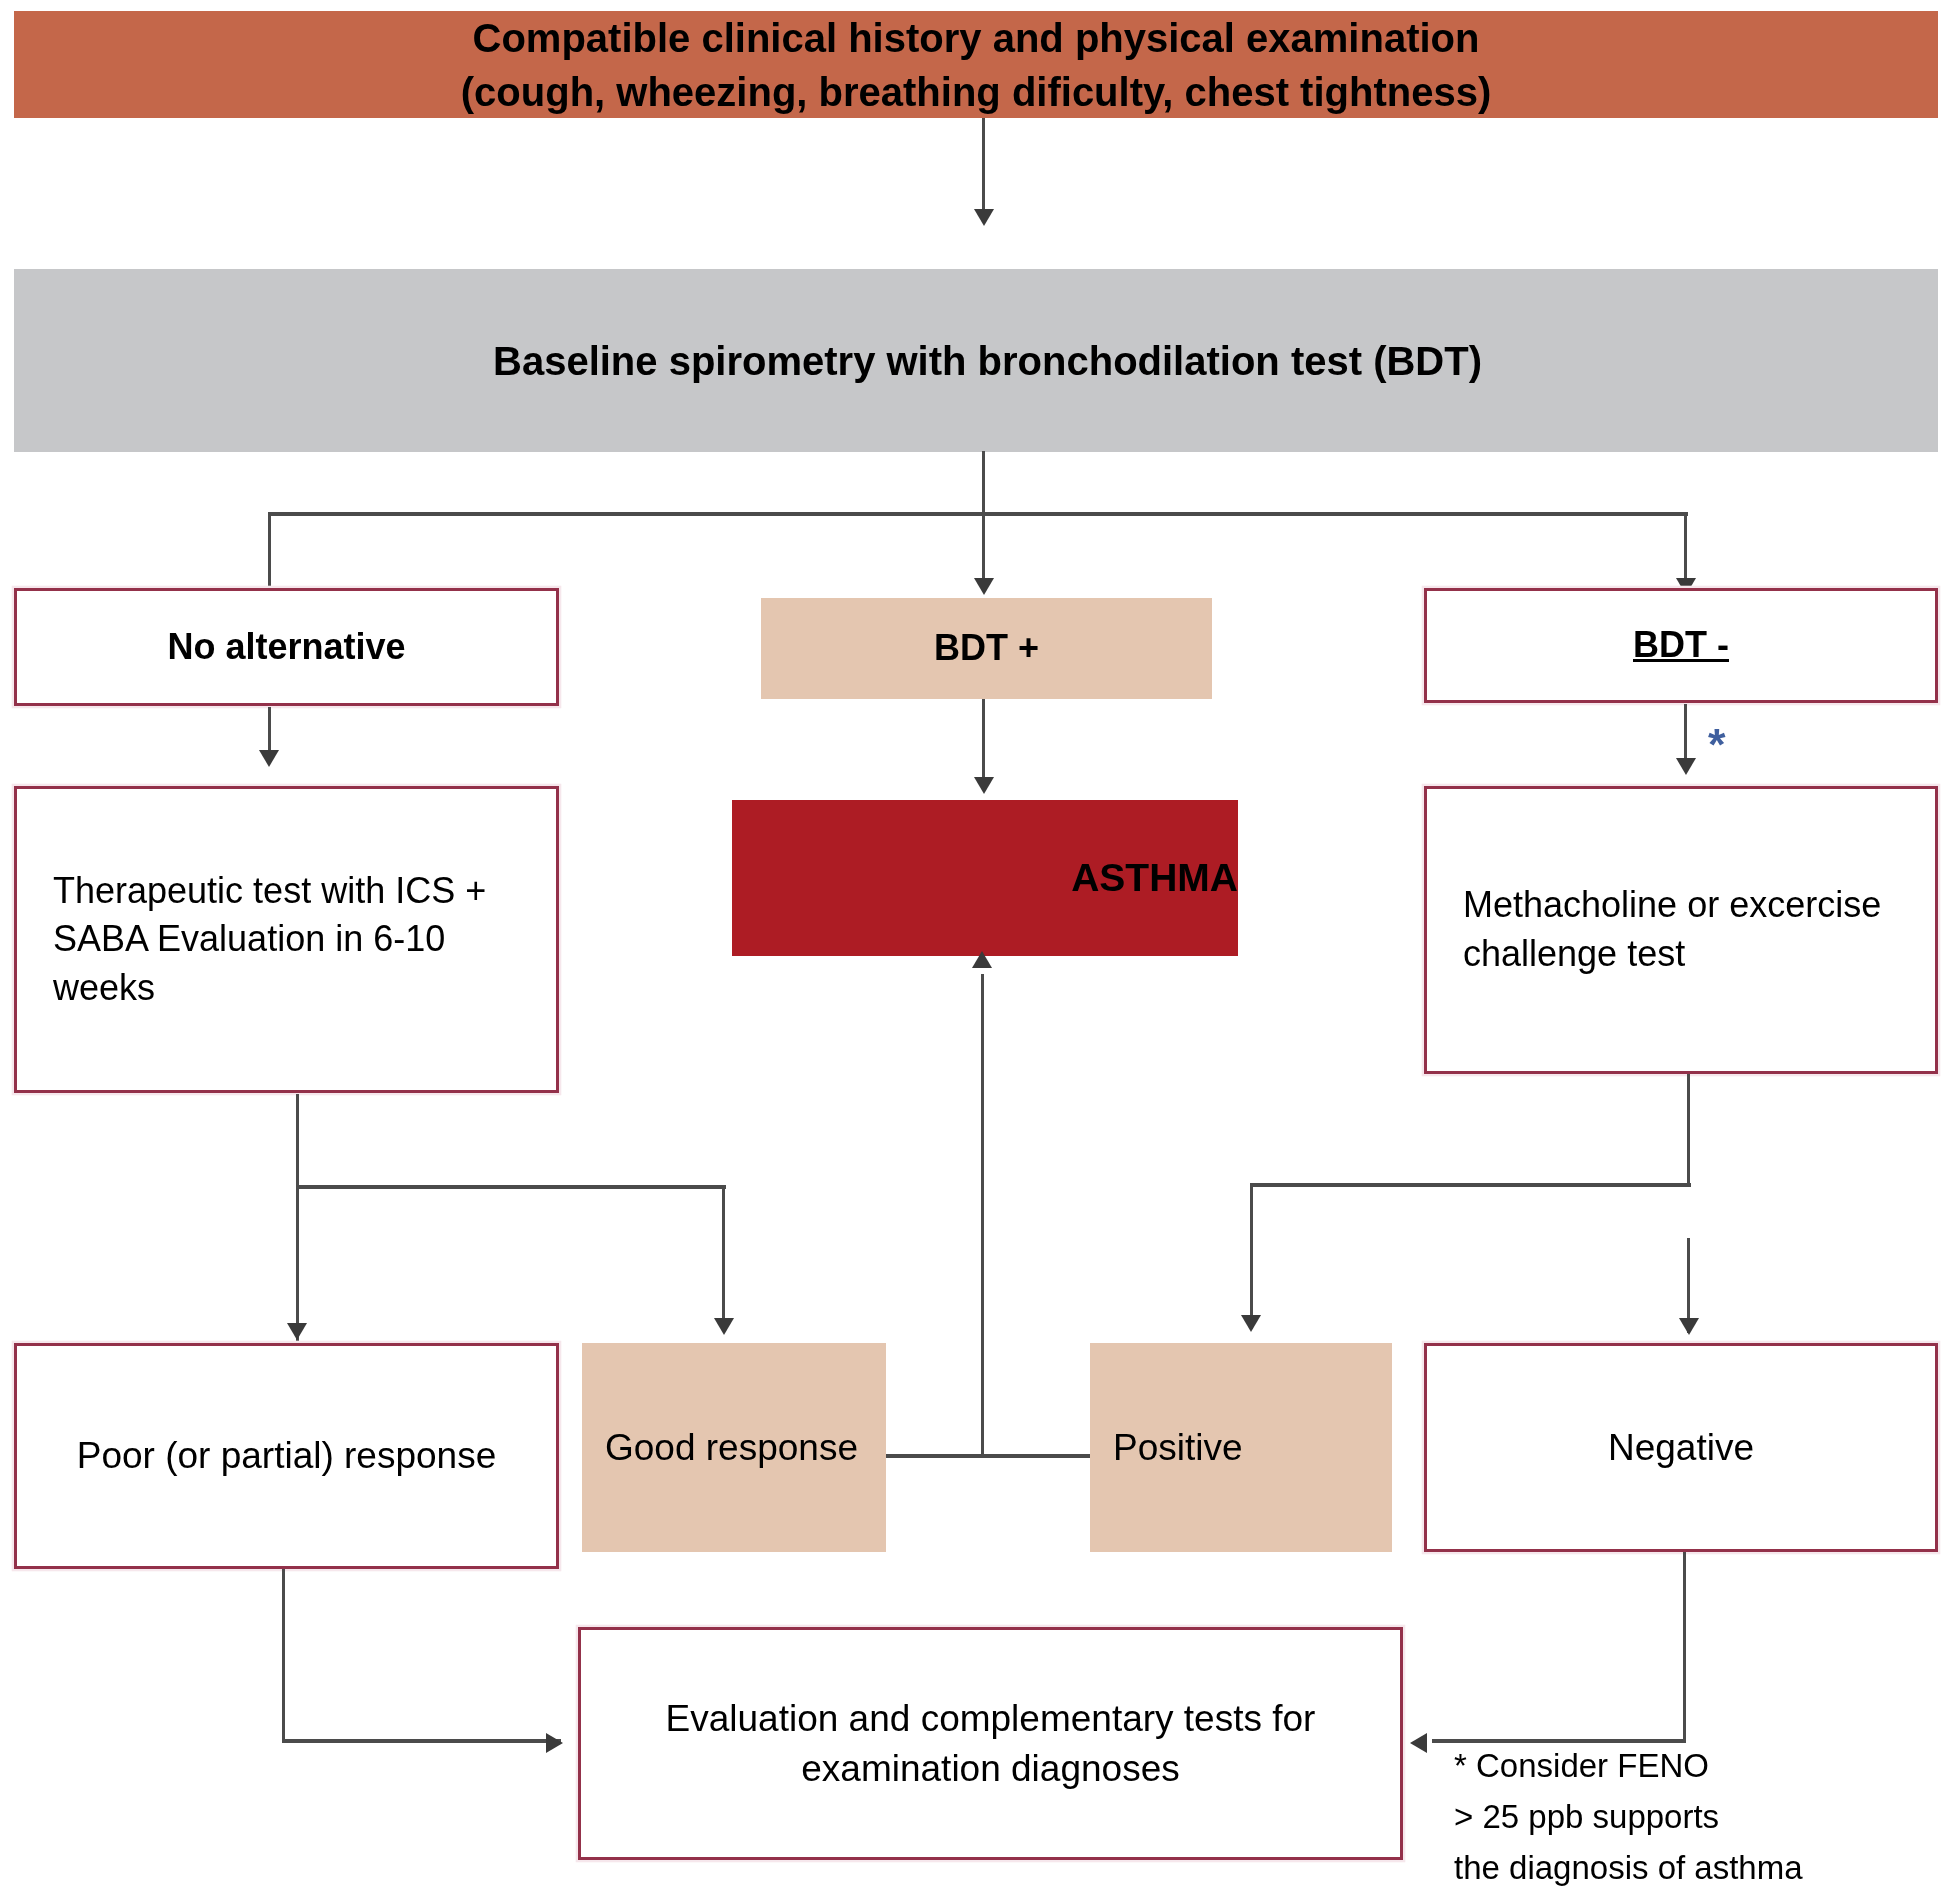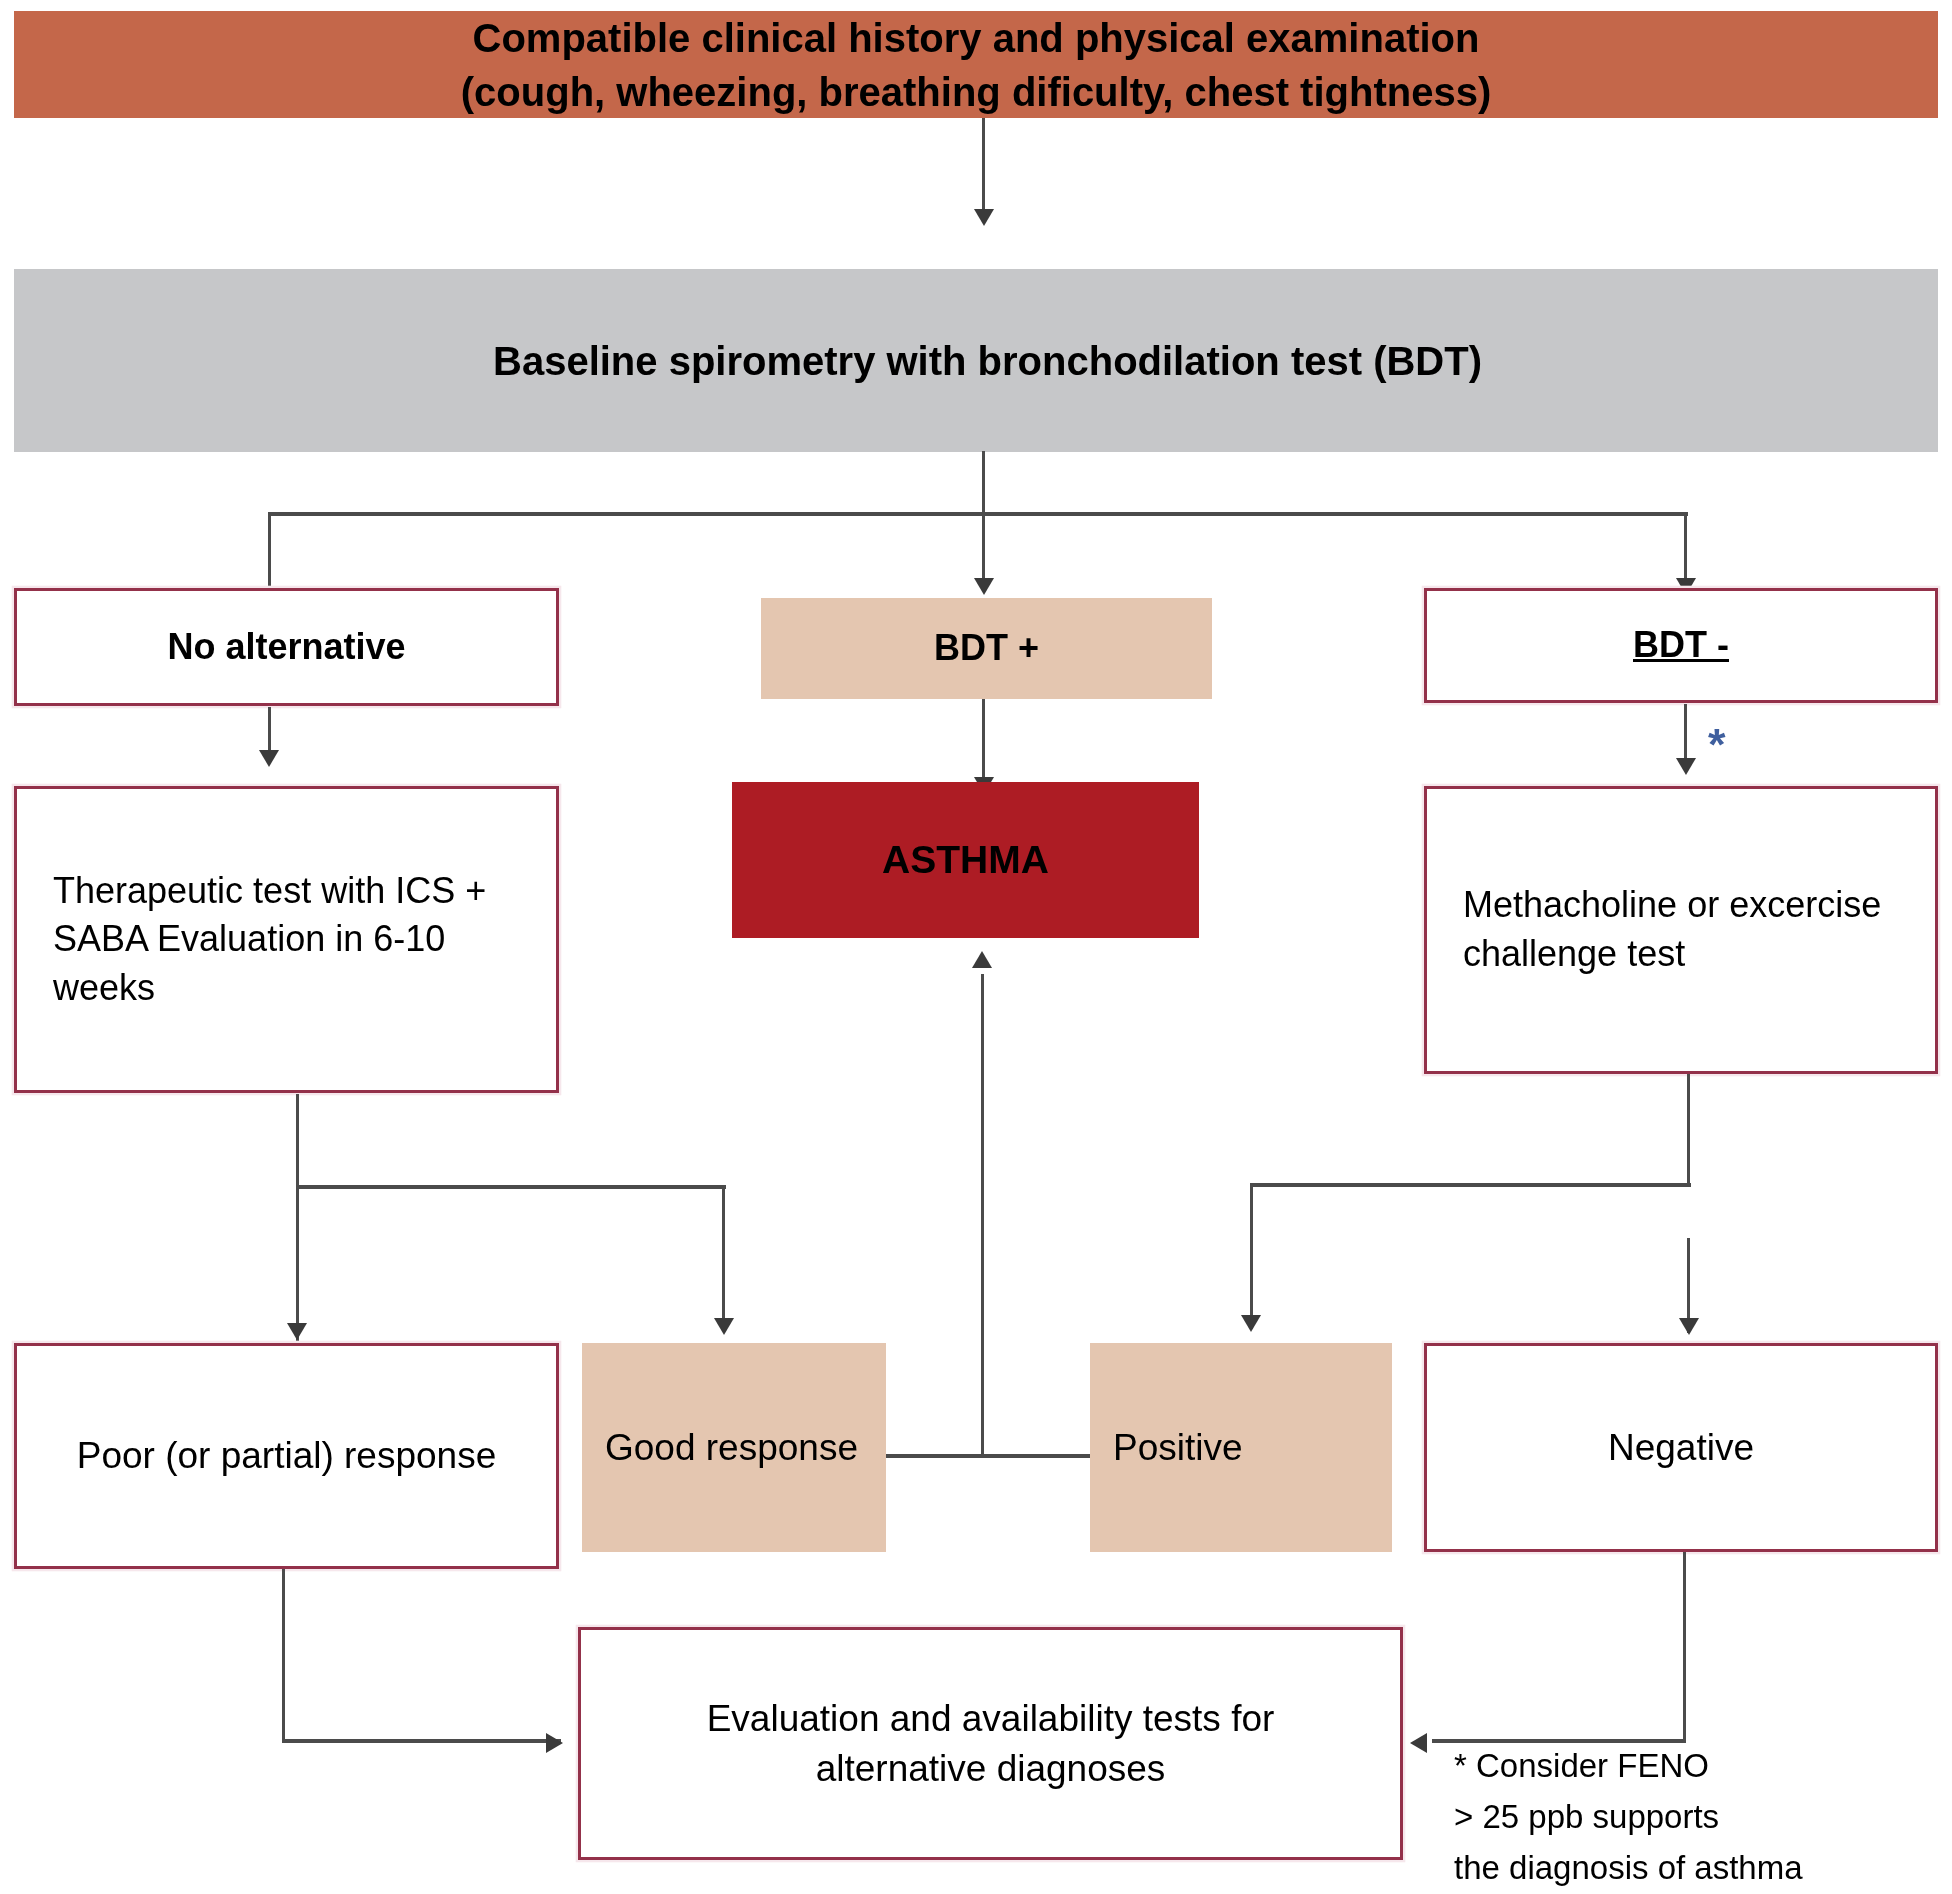--- a/index.html
+++ b/index.html
@@ -168,21 +168,21 @@
   <div class="arrow-down" style="left:974px; top:777px;"></div>
 
   <div class="ln vl" style="left:1684px; top:704px; width:3.1px; height:67px;"></div>
   <div class="arrow-down" style="left:1676px; top:758px;"></div>
   <div class="asterisk-mark" style="left:1708px; top:722px;">*</div>
 
   <div class="node boxed left-txt pad-l t-reg-44" style="left:14px; top:786px; width:545px; height:307px;">
     <span>Therapeutic test with ICS + SABA Evaluation in 6-10 weeks</span>
   </div>
 
-  <div class="node redbox" style="left:732px; top:782px; width:467px; height:156px;">
+  <div class="node redbox" style="left:732px; top:800px; width:506px; height:156px;justify-content:flex-end;">
     <span>ASTHMA</span>
   </div>
 
   <div class="node boxed left-txt pad-l t-reg-44" style="left:1424px; top:786px; width:514px; height:288px;">
     <span>Methacholine or excercise challenge test</span>
   </div>
 
   <div class="ln vl" style="left:296px; top:1094px; width:3.1px; height:249px;"></div>
   <div class="ln hl" style="left:296px; top:1185px; width:430px; height:3.9px;"></div>
   <div class="ln vl" style="left:722px; top:1185px; width:3.1px; height:146px;"></div>
@@ -218,21 +218,21 @@
 
   <div class="ln vl" style="left:282px; top:1569px; width:3.1px; height:173px;"></div>
   <div class="ln hl" style="left:282px; top:1739px; width:279px; height:3.9px;"></div>
   <div class="arrow-right" style="left:546px; top:1733px;"></div>
 
   <div class="ln vl" style="left:1683px; top:1552px; width:3.1px; height:190px;"></div>
   <div class="ln hl" style="left:1432px; top:1739px; width:254px; height:3.9px;"></div>
   <div class="arrow-left" style="left:1410px; top:1733px;"></div>
 
   <div class="node boxed center-txt t-reg-46" style="left:578px; top:1627px; width:825px; height:233px; padding:0 47px;">
-    <span>Evaluation and availability tests for alternative diagnoses</span>
+    <span>Evaluation and complementary tests for examination diagnoses</span>
   </div>
 
   <div class="footnote" style="left:1454px; top:1740px; width:483px;">* Consider FENO
 &gt; 25 ppb supports
 the diagnosis of asthma</div>
 
 </div>
 
 
 </body></html>

